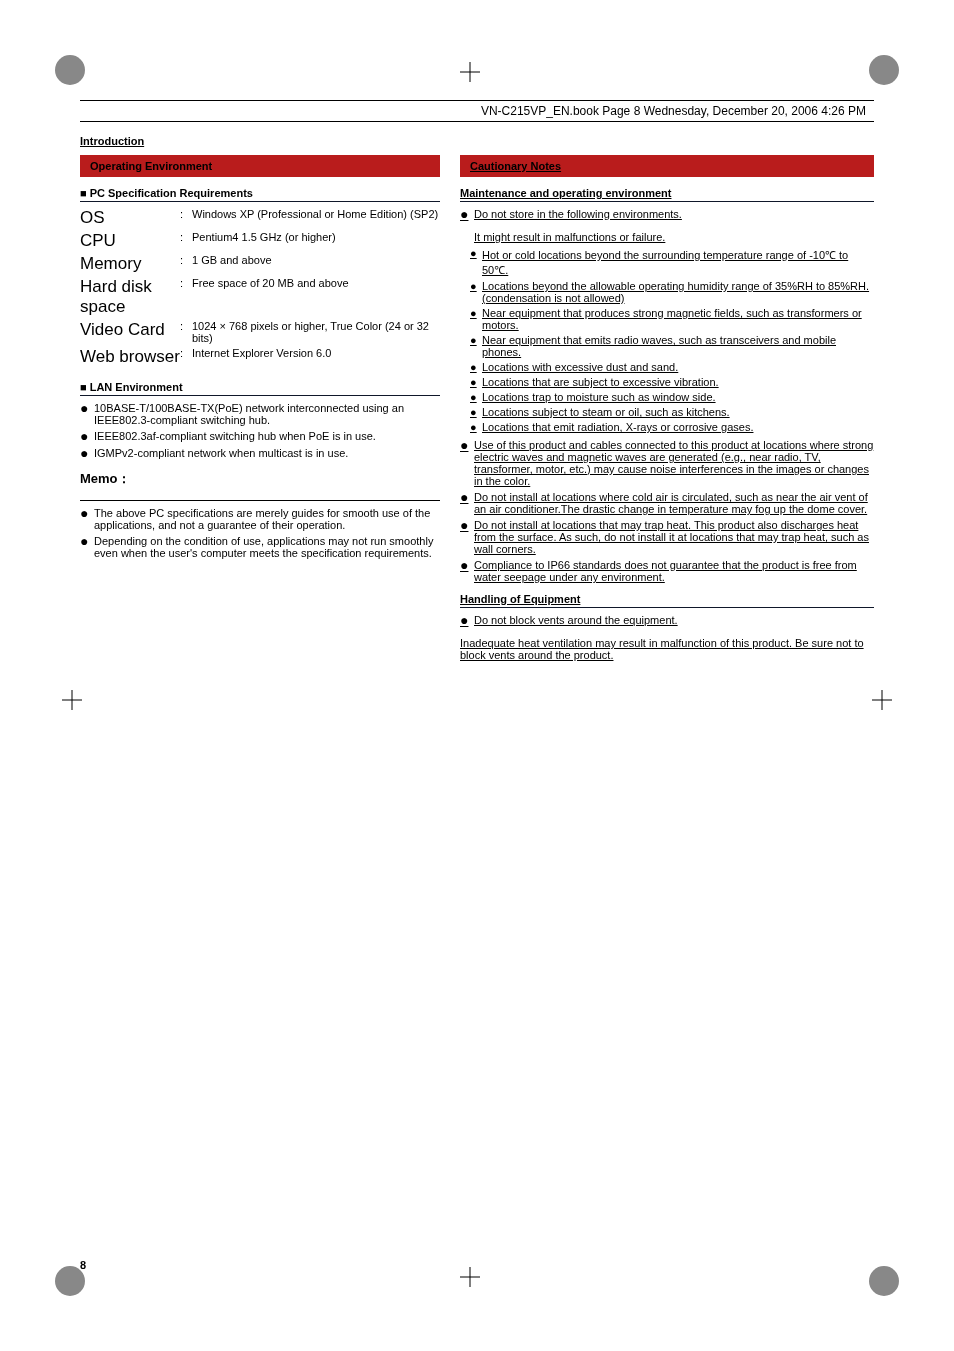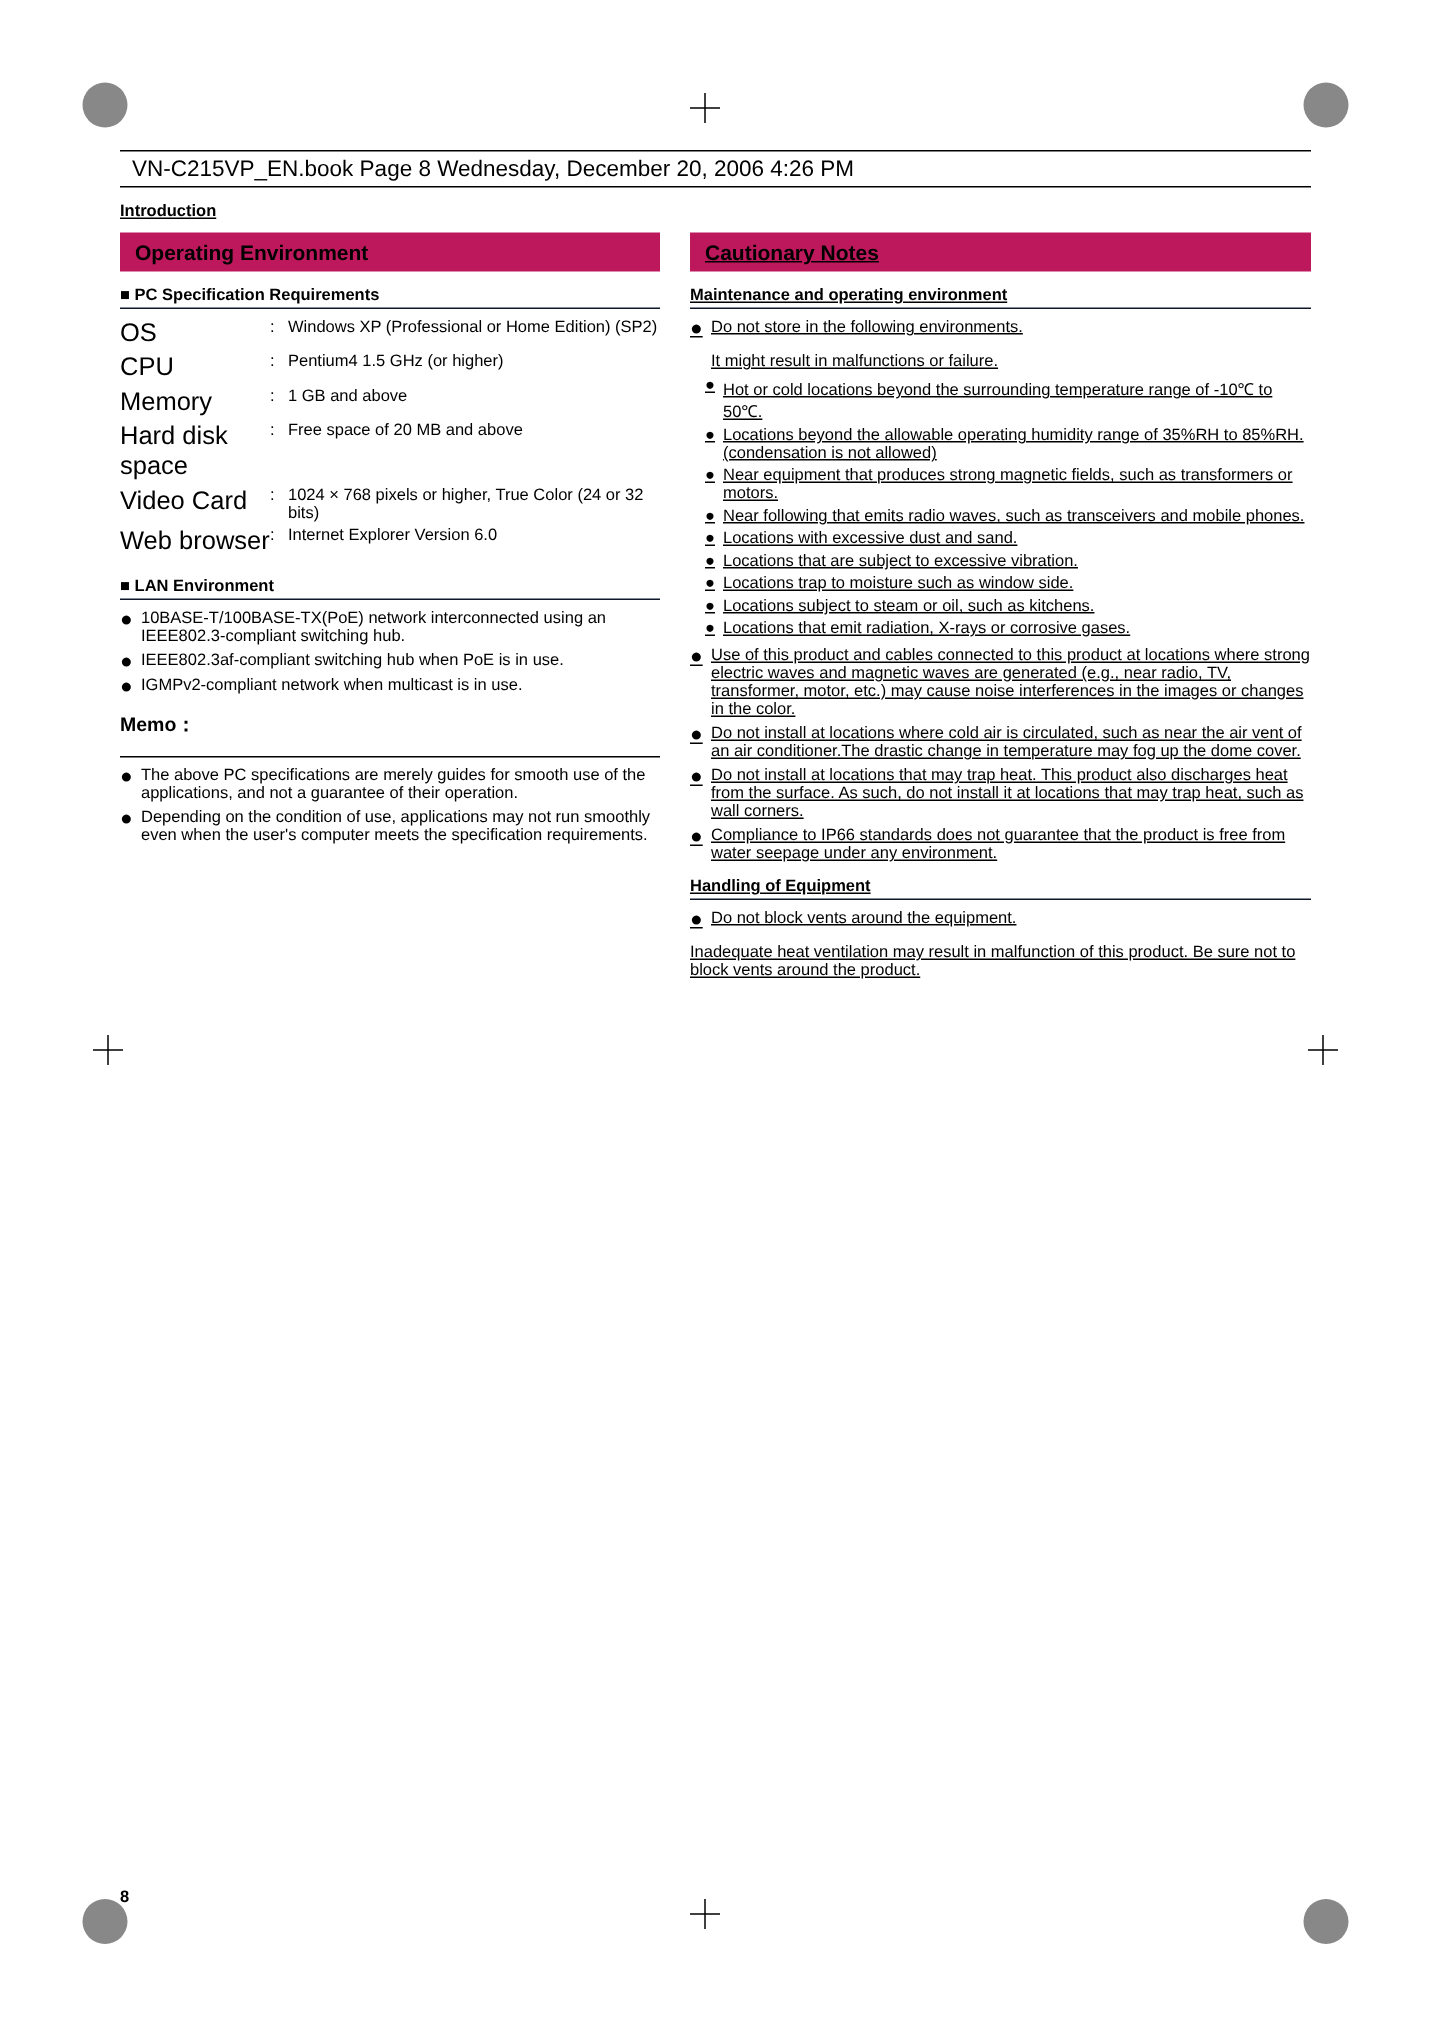--- a/index.html
+++ b/index.html
@@ -22,23 +22,24 @@
 
     
     .header-bar {
       position: absolute;
       top: 100px;
       left: 80px;
       right: 80px;
       border-top: 1px solid #000;
       border-bottom: 1px solid #000;
       padding: 3px 8px;
-      font-size: 15px;
+      font-size: 12px;
       display: flex;
       align-items: center;
+      justify-content: flex-end;
     }
 
     
     .main-content {
       position: absolute;
       top: 135px;
       left: 80px;
       right: 80px;
       bottom: 120px;
     }
@@ -62,23 +63,23 @@
       flex-shrink: 0;
     }
 
     .col-right {
       flex: 1;
       text-decoration: underline;
     }
 
     
     .section-box {
-      background: #be185d;
+      background: #b91c1c;
       padding: 5px 10px;
-      font-size: 14px;
+      font-size: 11px;
       font-weight: bold;
       margin-bottom: 10px;
     }
 
     
     .subsection-header {
       font-weight: bold;
       font-size: 11px;
       margin-bottom: 6px;
       border-bottom: 1px solid #0f172a;
@@ -331,21 +332,21 @@
           <li>
             <span class="sub-bullet-dot">●</span>
             <span class="sub-bullet-text">Locations beyond the allowable operating humidity range of 35%RH to 85%RH. (condensation is not allowed)</span>
           </li>
           <li>
             <span class="sub-bullet-dot">●</span>
             <span class="sub-bullet-text">Near equipment that produces strong magnetic fields, such as transformers or motors.</span>
           </li>
           <li>
             <span class="sub-bullet-dot">●</span>
-            <span class="sub-bullet-text">Near following that emits radio waves, such as transceivers and mobile phones.</span>
+            <span class="sub-bullet-text">Near equipment that emits radio waves, such as transceivers and mobile phones.</span>
           </li>
           <li>
             <span class="sub-bullet-dot">●</span>
             <span class="sub-bullet-text">Locations with excessive dust and sand.</span>
           </li>
           <li>
             <span class="sub-bullet-dot">●</span>
             <span class="sub-bullet-text">Locations that are subject to excessive vibration.</span>
           </li>
           <li>

